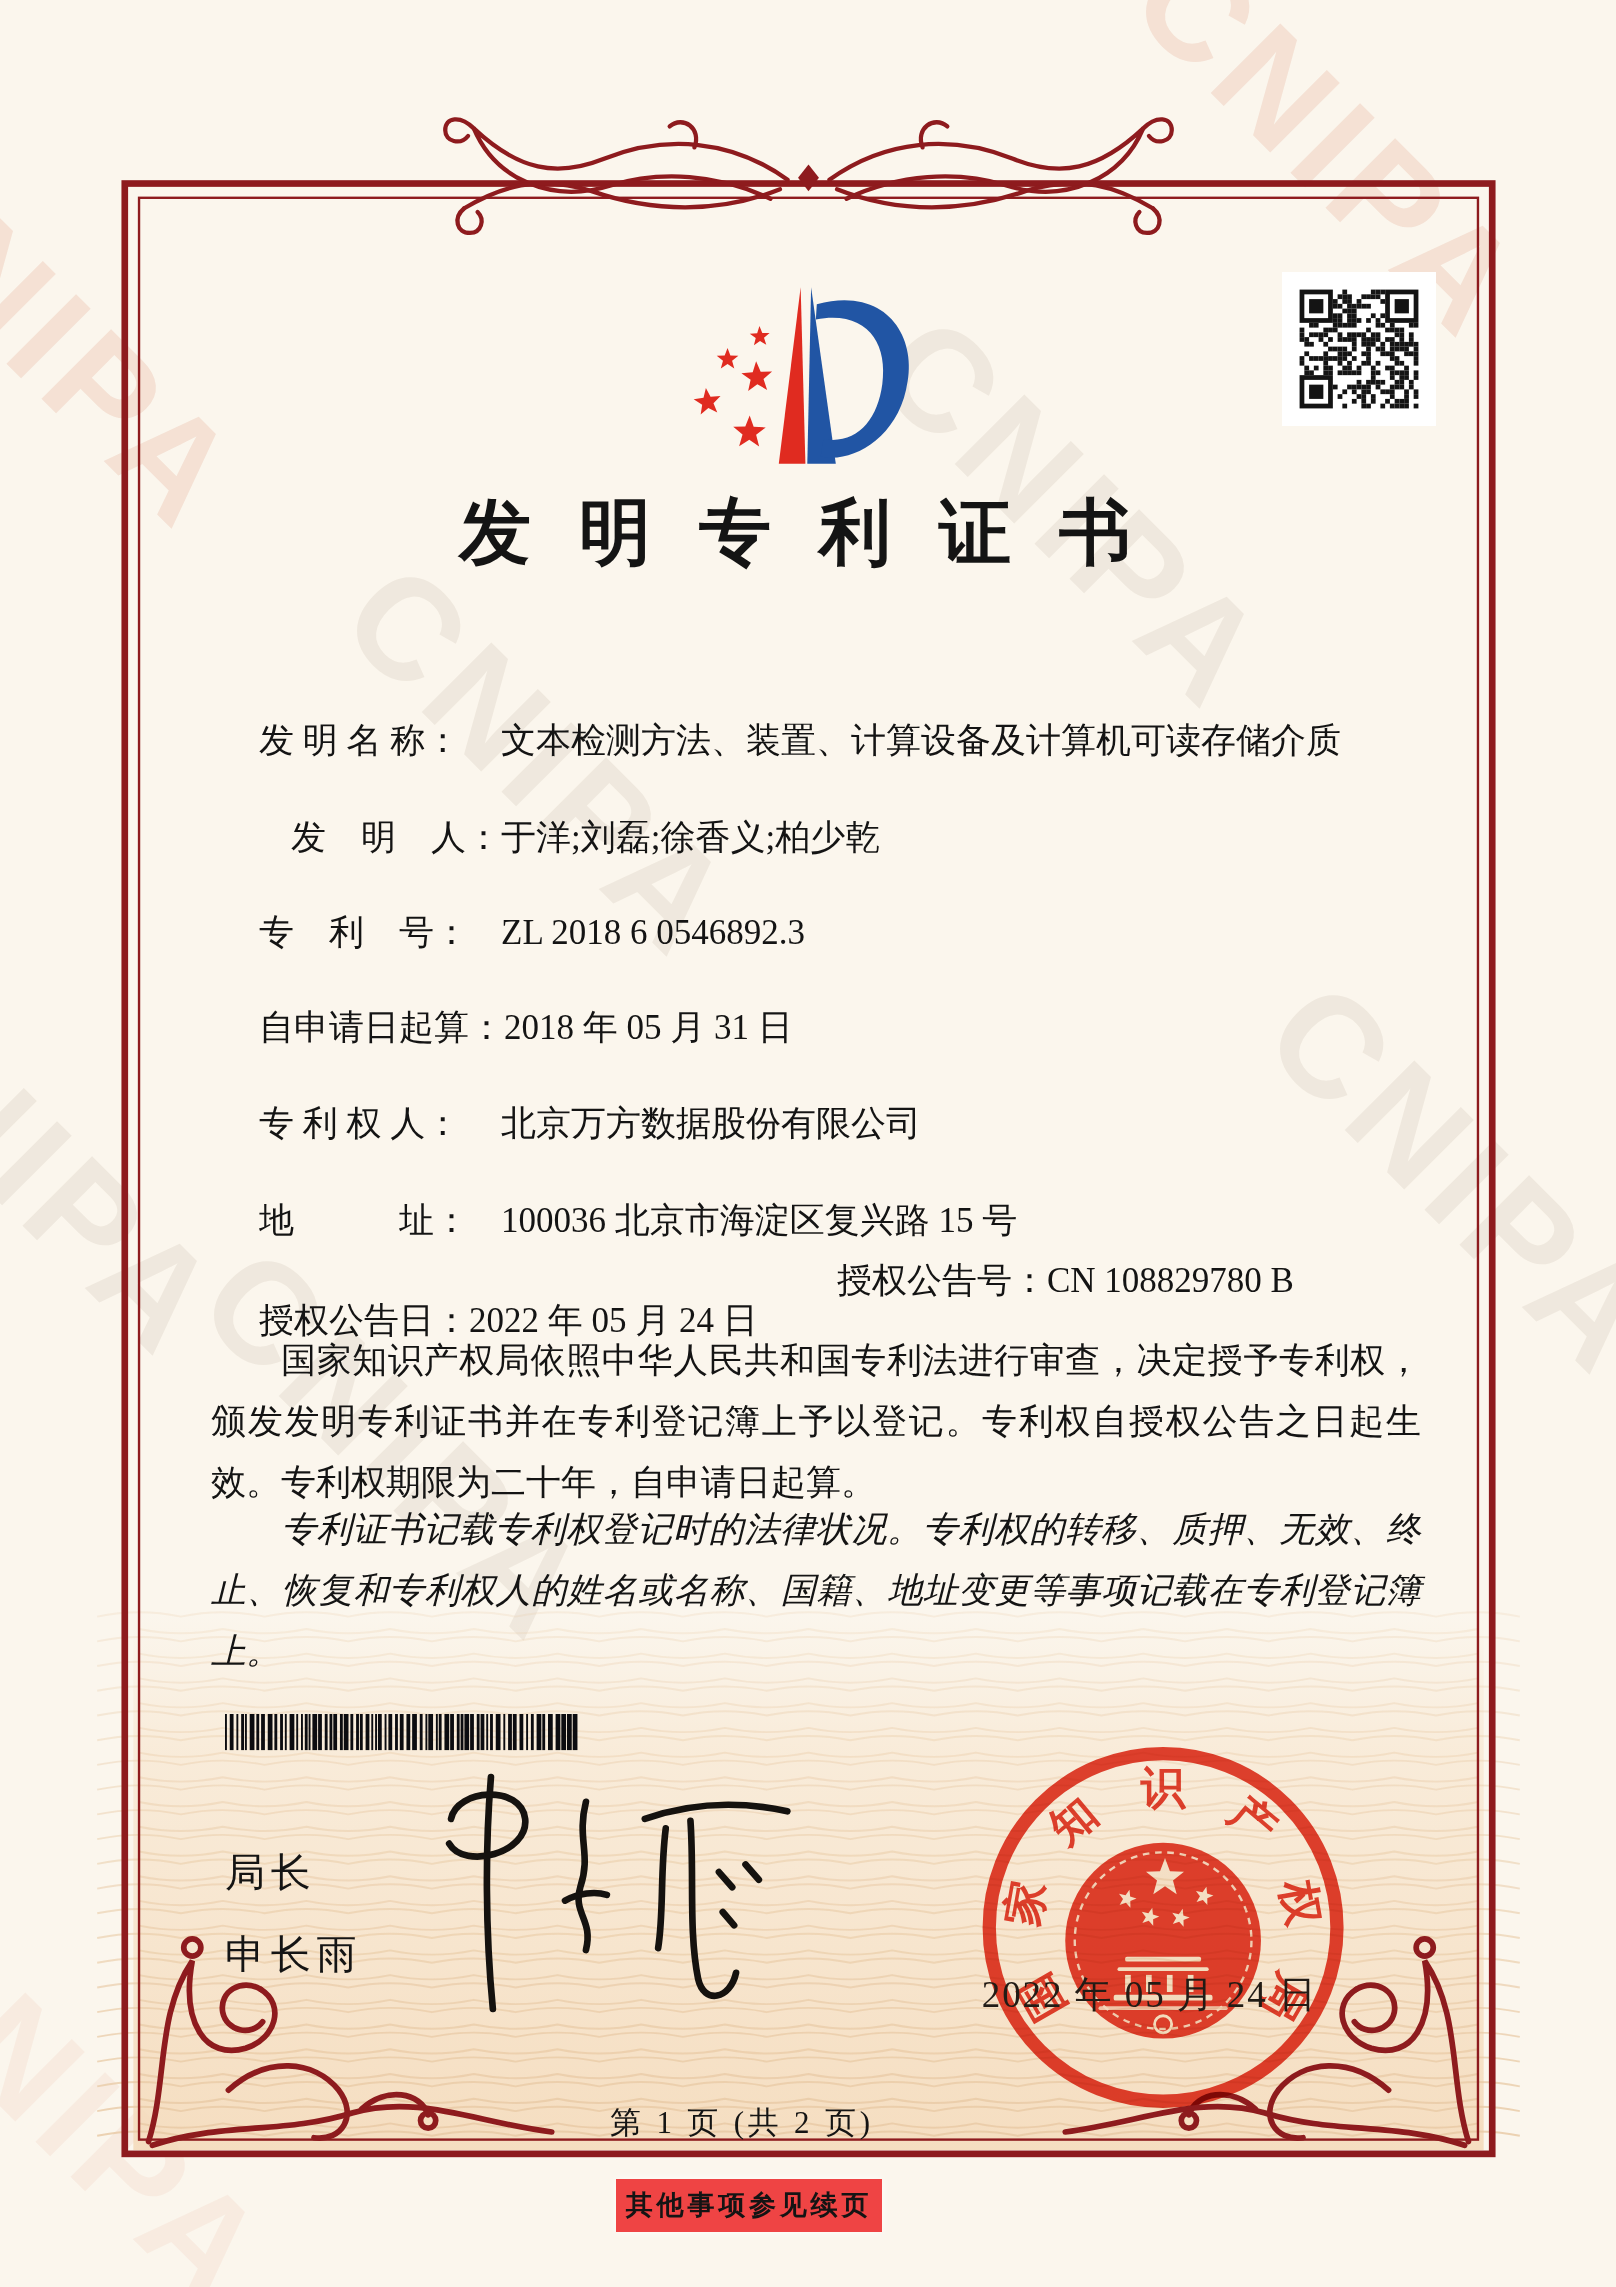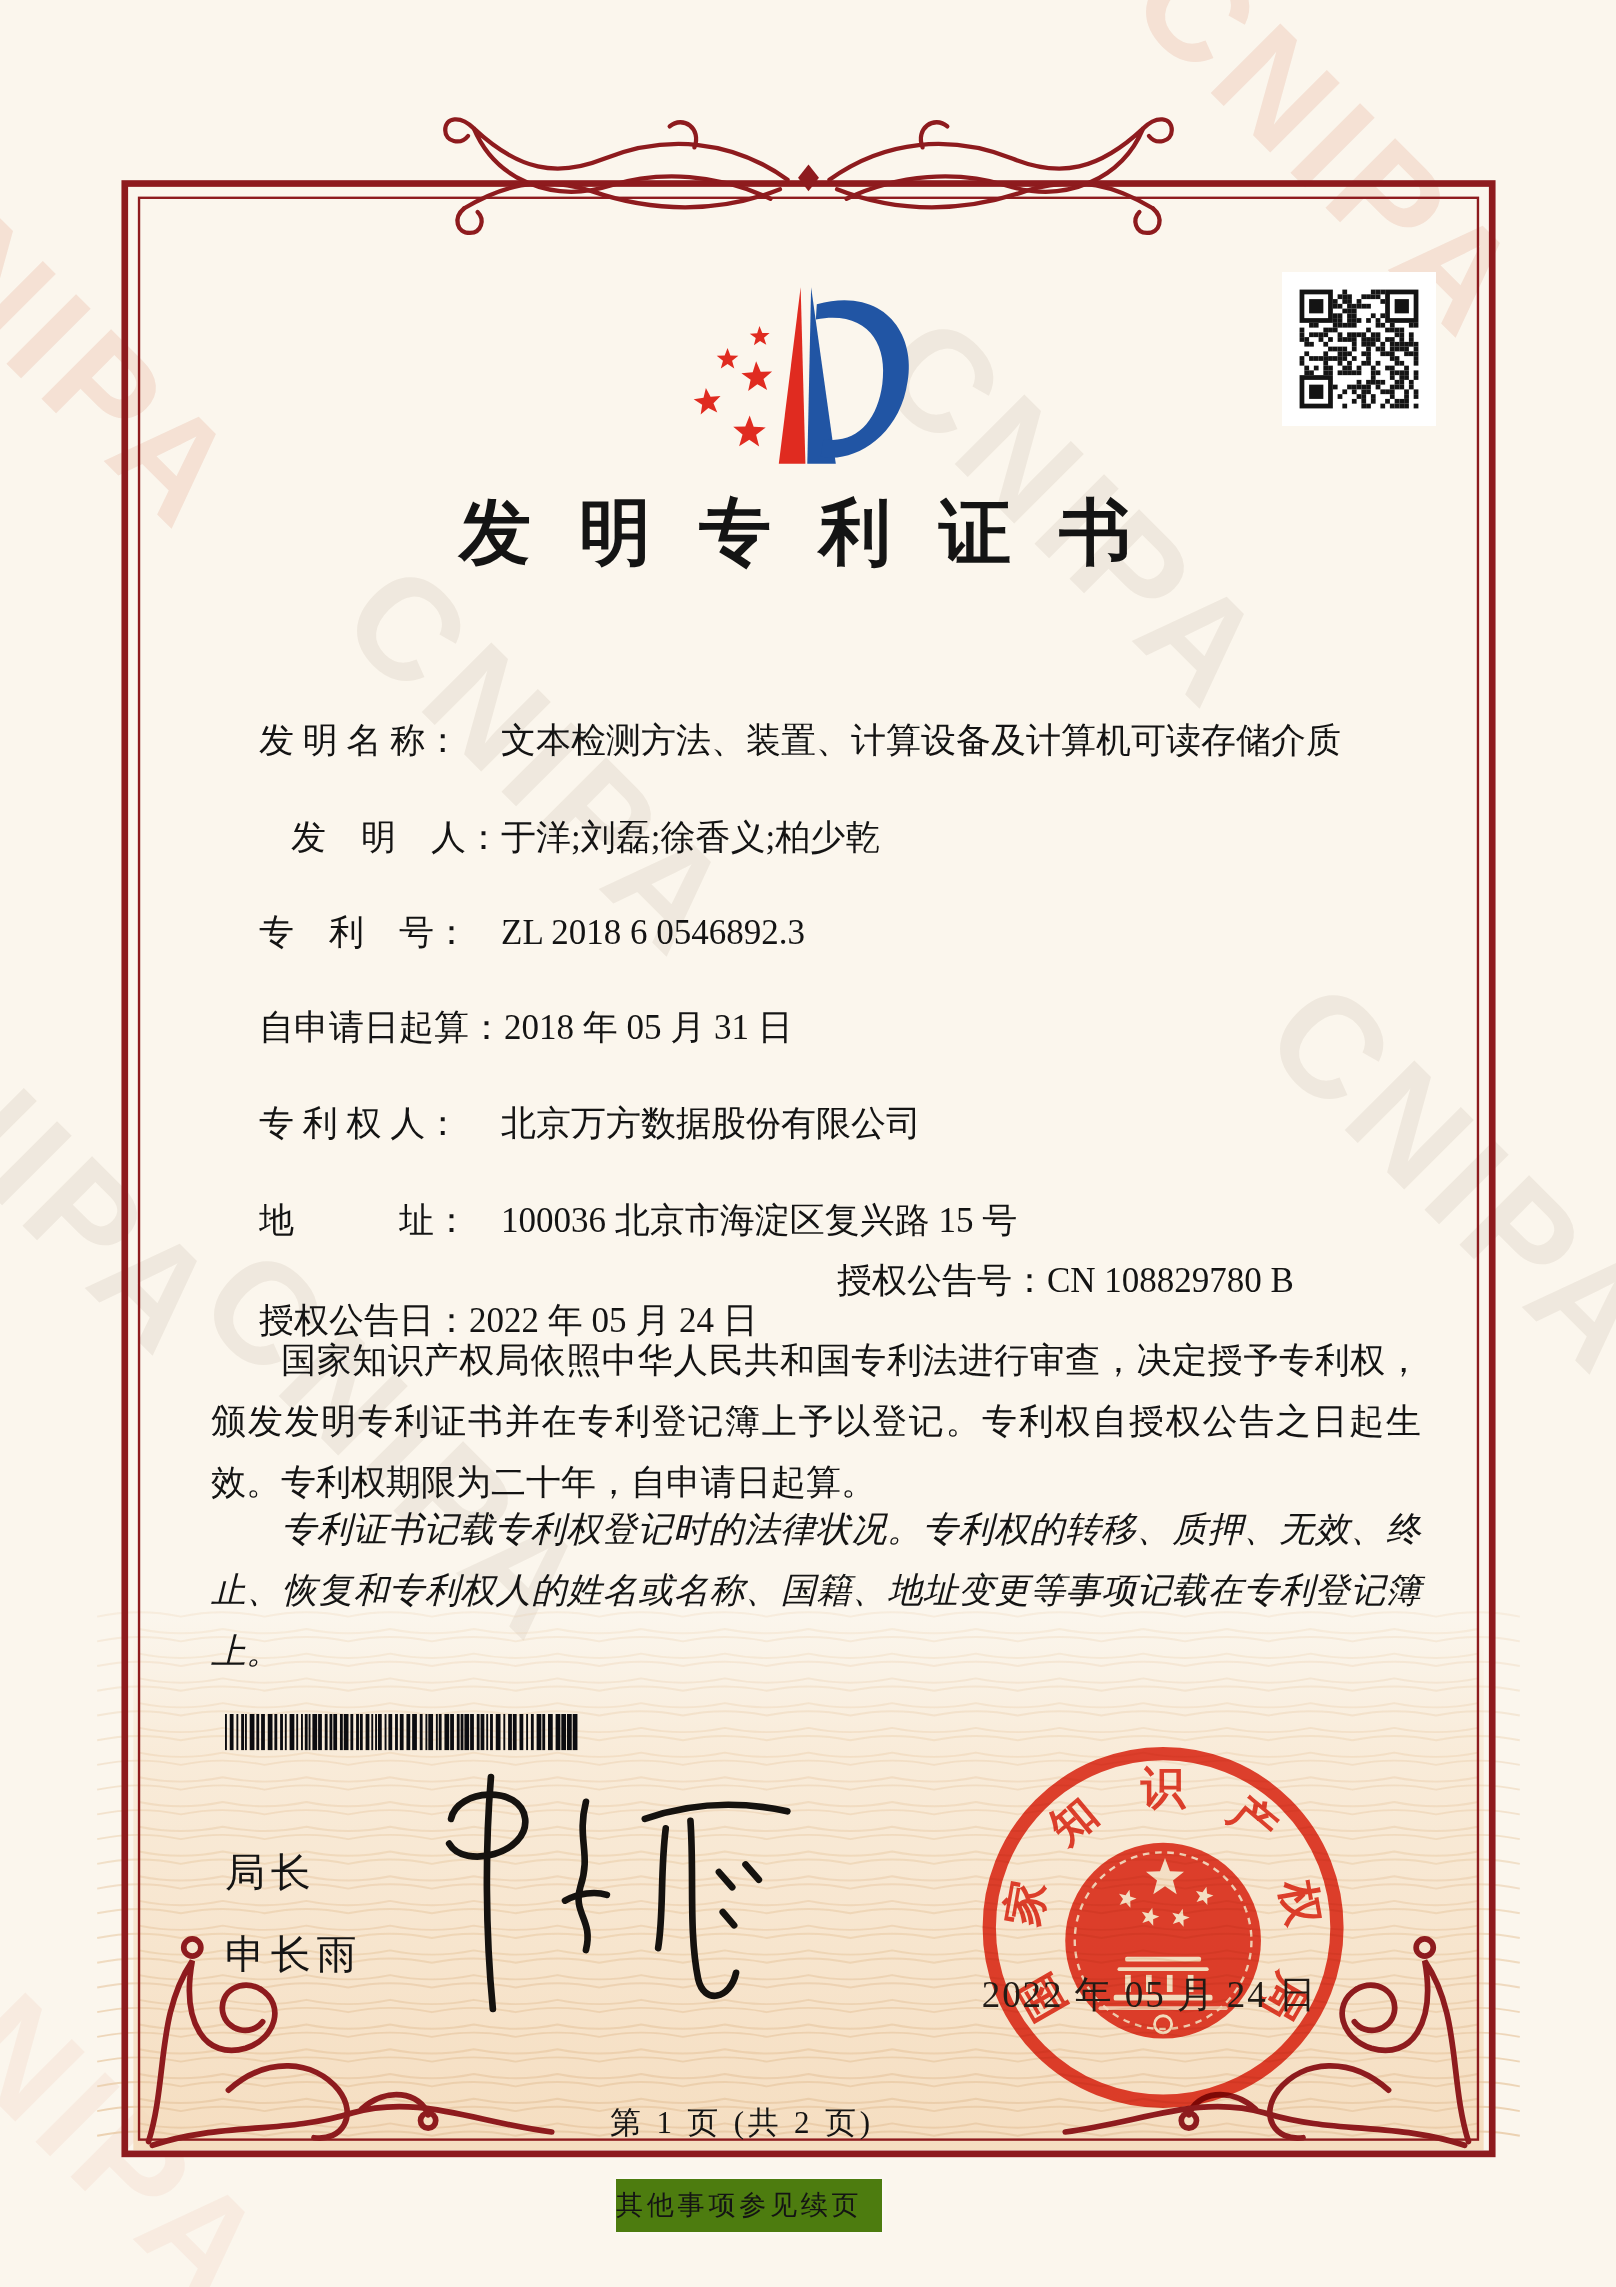--- a/index.html
+++ b/index.html
@@ -24,22 +24,22 @@
   
   .para{position:absolute;left:211px;width:1210px;font-size:35px;line-height:61px;
         text-indent:2em;text-align:justify;margin:0;}
   
   .director{position:absolute;left:225px;font-size:40px;
             font-family:"Liberation Sans","DejaVu Sans",sans-serif;letter-spacing:5.7px;}
   
   .page-info{position:absolute;left:742px;top:2102px;transform:translateX(-50%);
              font-size:31px;letter-spacing:3.8px;white-space:pre;}
   .cont-note{position:absolute;left:616px;top:2179px;width:266px;height:53px;
-             background:#4d7c0f;text-align:left;font-size:27px;line-height:53px;
-             letter-spacing:3.8px;box-shadow:0 0 7.6px rgba(255,255,255,0.9);}
+             background:#ef4444;text-align:center;font-size:27px;line-height:53px;
+             letter-spacing:3.8px;box-shadow:0 0 7.6px rgba(255,255,255,0.9);font-weight:bold;}
   svg{display:block;}
   .seal-wrap{mix-blend-mode:multiply;opacity:0.95;}
 </style>
 </head>
 <body>
 
 <div class="page">
 
   <div class="wm wm-pink" style="left:-67px;top:105px;">CNIPA</div>
   <div class="wm wm-pink" style="left:1217px;top:-86px;">CNIPA</div>

